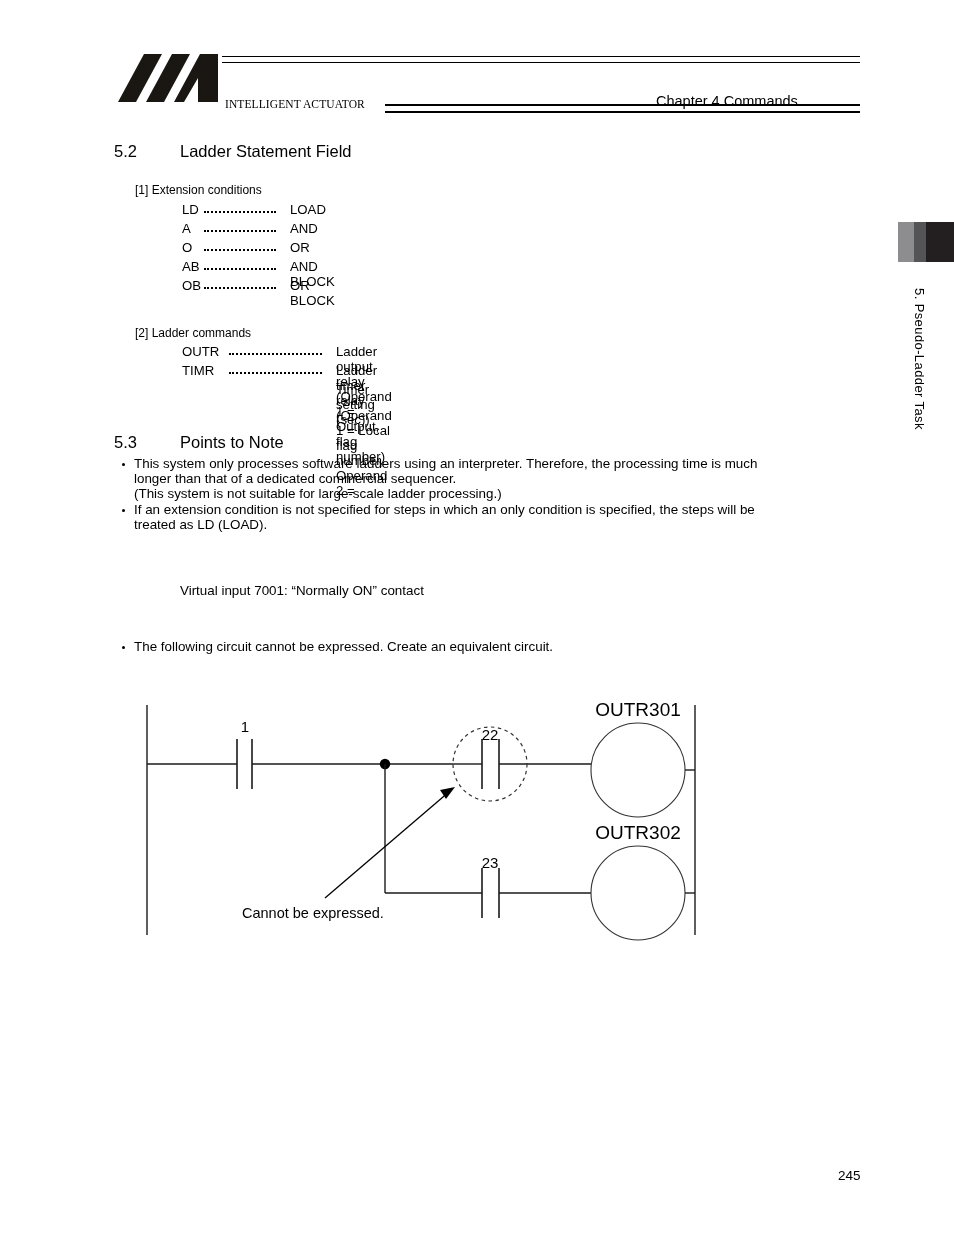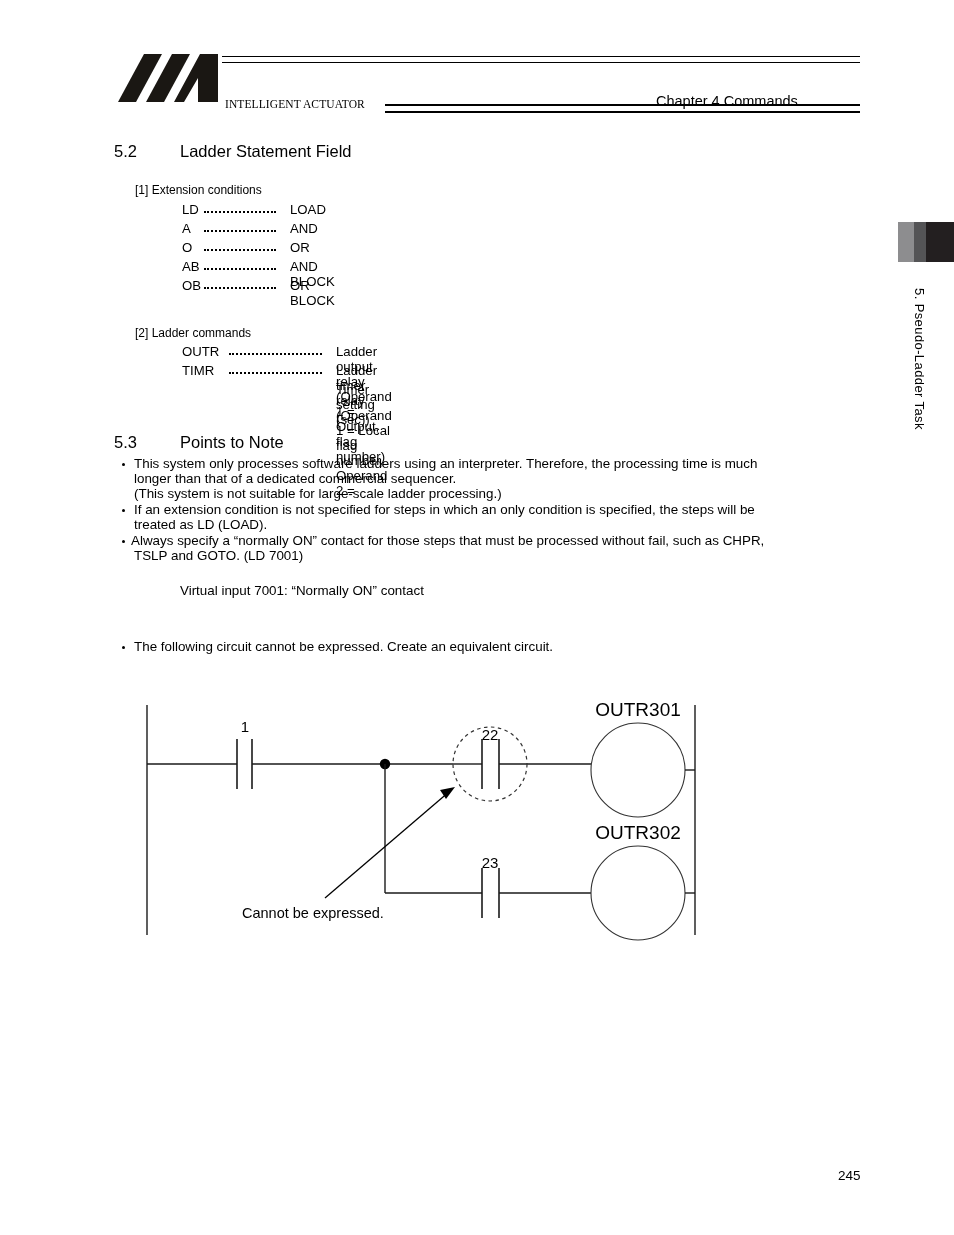--- a/index.html
+++ b/index.html
@@ -189,25 +189,20 @@
       <span class="txt">longer than that of a dedicated commercial sequencer.</span>
       <span class="txt">(This system is not suitable for large-scale ladder processing.)</span>
     </div>
 
     <div class="bl-item" style="padding-left:12px; margin-bottom:1px;">
       <span class="dot"></span>
       <span class="txt">If an extension condition is not specified for steps in which an only condition is specified, the steps will be</span>
       <span class="txt">treated as LD (LOAD).</span>
     </div>
 
-    <div class="bl-item" style="padding-left:9px;">
-      <span class="dot" style="left:0;"></span>
-      <span class="txt">Always specify a “normally ON” contact for those steps that must be processed without fail, such as CHPR,</span>
-      <span class="txt" style="padding-left:3px;">TSLP and GOTO. (LD 7001)</span>
-    </div>
   </div>
 
   <div class="subline" style="left:180px; top:583px;">Virtual input 7001: “Normally ON” contact</div>
 
   <div class="bullet-list" style="left:122px; top:639px; width:760px;">
     <div class="bl-item" style="padding-left:12px;">
       <span class="dot"></span>
       <span class="txt">The following circuit cannot be expressed. Create an equivalent circuit.</span>
     </div>
   </div>

